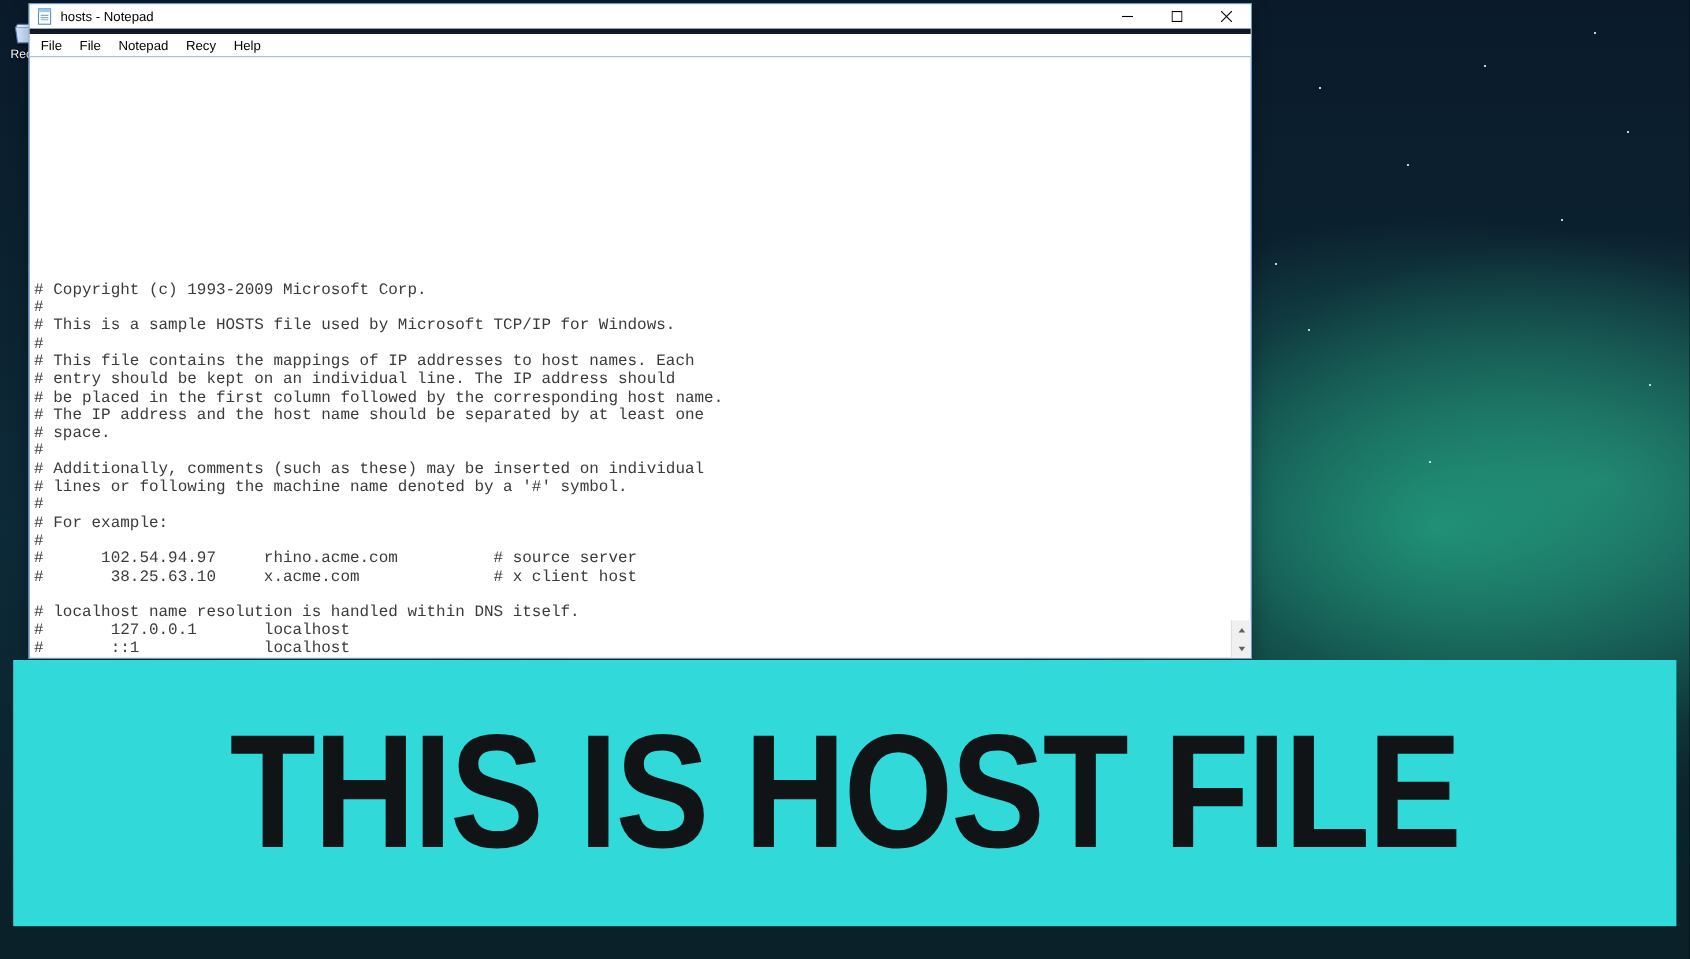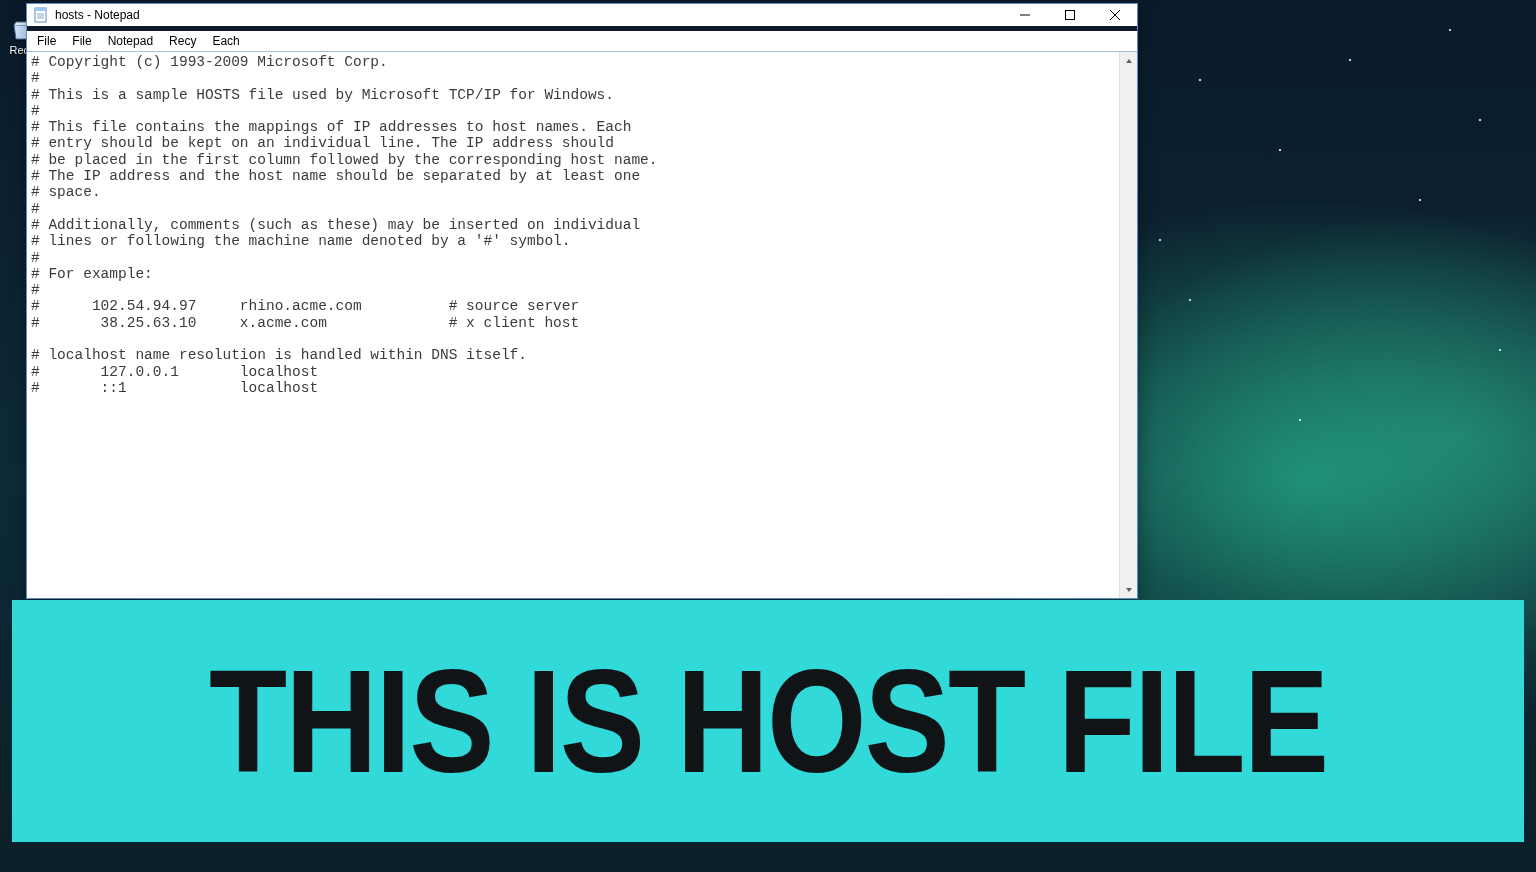--- a/index.html
+++ b/index.html
@@ -98,20 +98,21 @@
   }
   .menuitem {
     padding: 2px 8px;
     color: #000;
   }
 
   .editor-wrap {
     flex: 1;
     display: flex;
     min-height: 0;
+    align-items: flex-end;
   }
   .editor {
     flex: 1;
     font-family: Consolas, "Courier New", monospace;
     font-size: 14.5px;
     line-height: 16.3px;
     color: #3b3b3b;
     white-space: pre;
     padding: 2px 0 0 4px;
     overflow: hidden;
@@ -198,21 +199,21 @@
             <line x1="10" y1="0" x2="0" y2="10" stroke="currentColor" stroke-width="1"></line>
           </svg>
       </div>
     </div>
 
     <div class="menubar">
       <div class="menuitem">File</div>
       <div class="menuitem">File</div>
       <div class="menuitem">Notepad</div>
       <div class="menuitem">Recy</div>
-      <div class="menuitem">Each</div>
+      <div class="menuitem">Help</div>
     </div>
 
     <div class="editor-wrap">
       <div class="editor"># Copyright (c) 1993-2009 Microsoft Corp.
 #
 # This is a sample HOSTS file used by Microsoft TCP/IP for Windows.
 #
 # This file contains the mappings of IP addresses to host names. Each
 # entry should be kept on an individual line. The IP address should
 # be placed in the first column followed by the corresponding host name.

